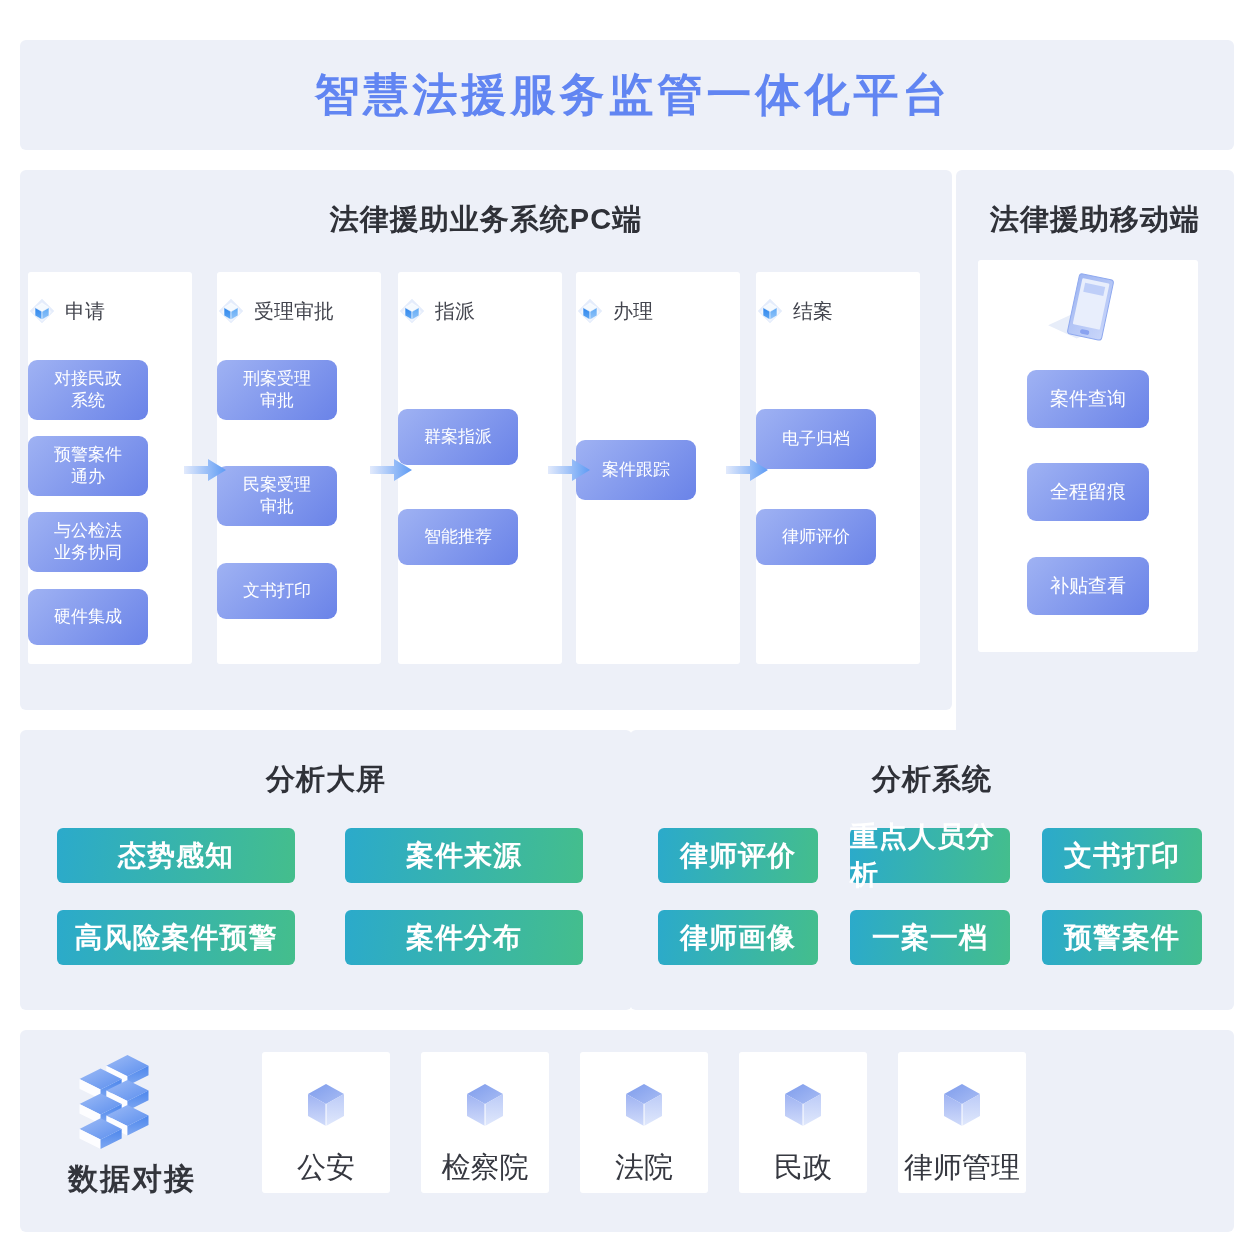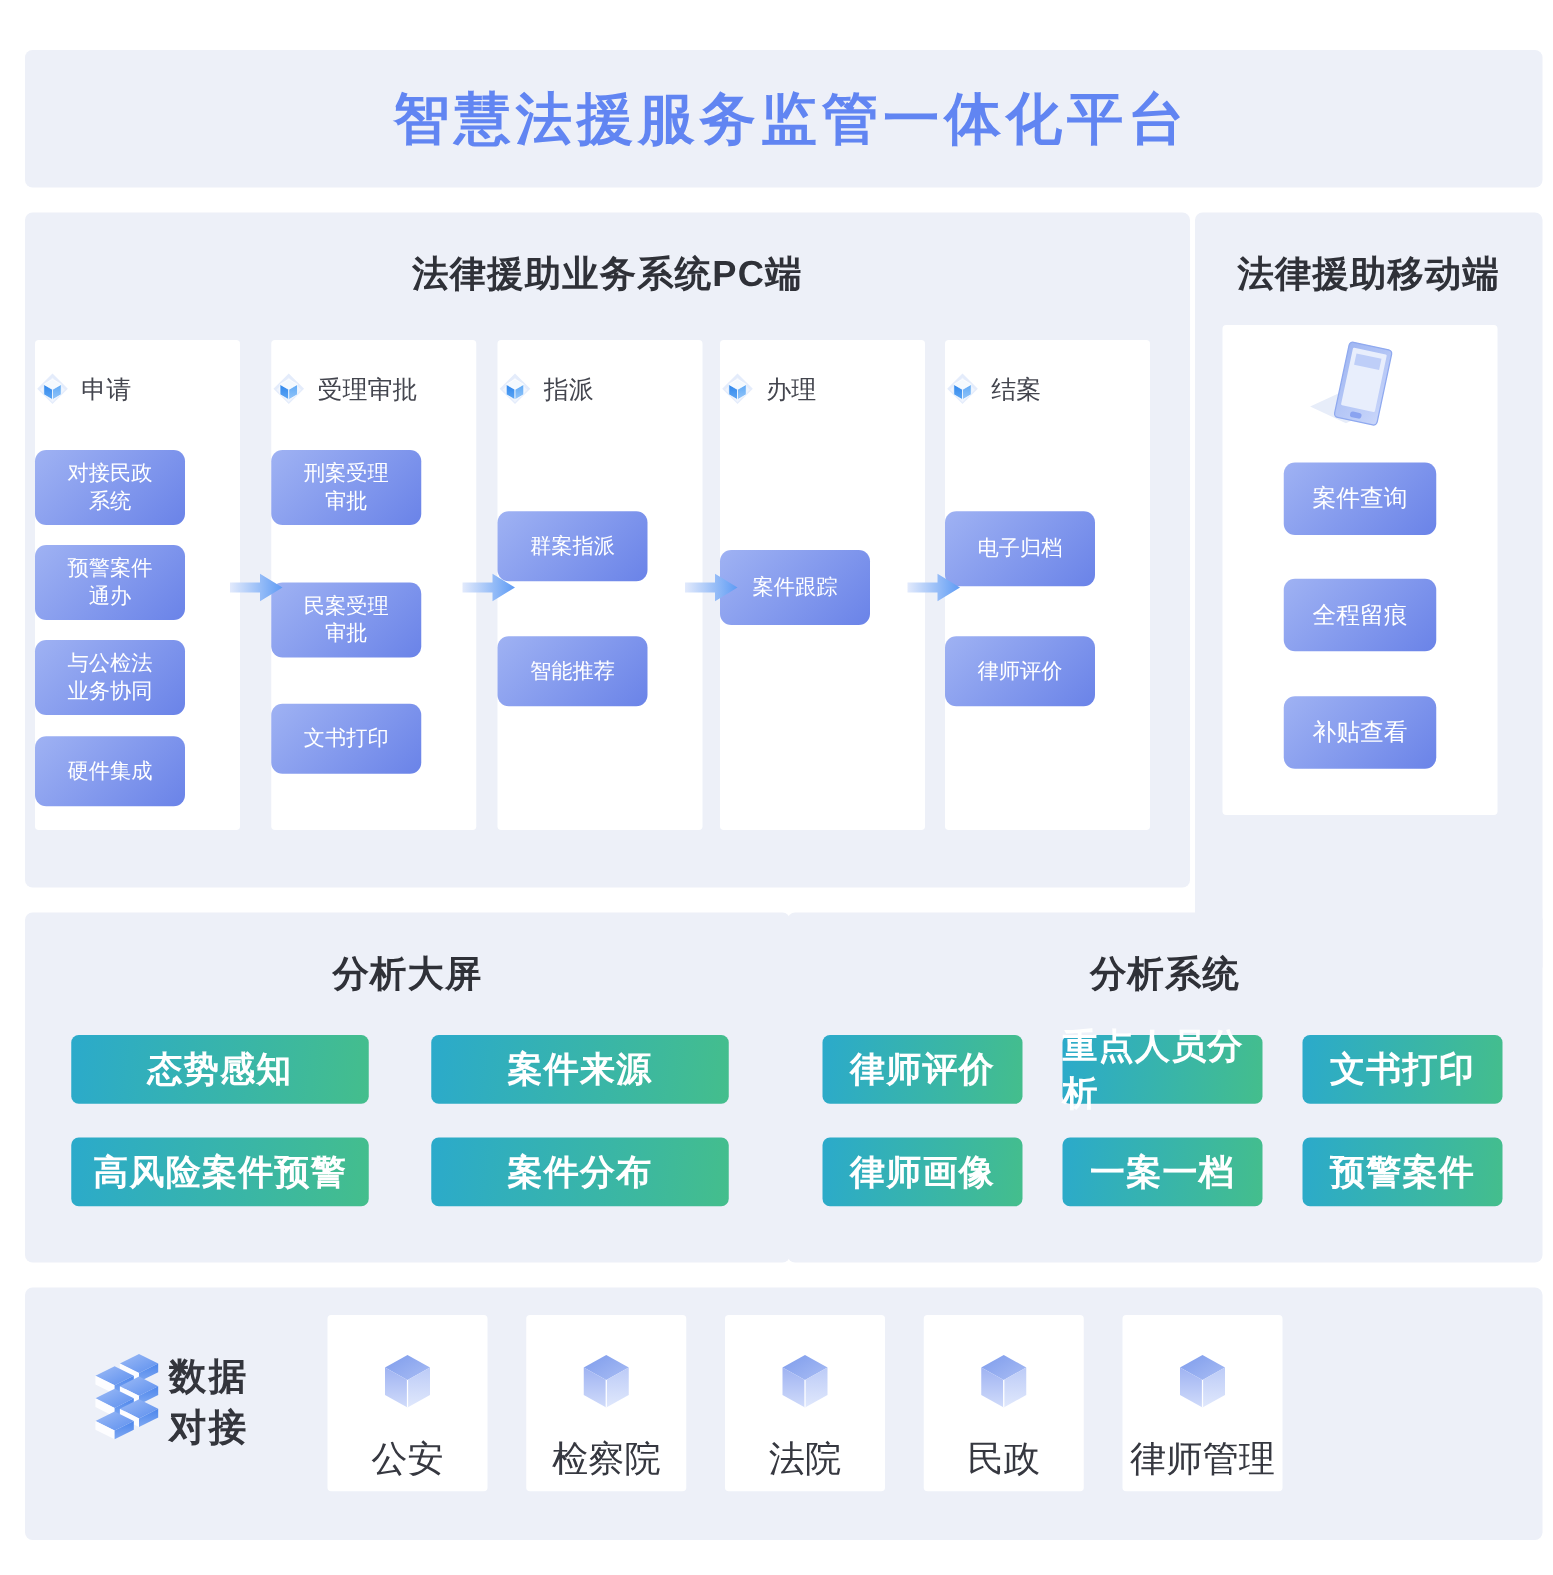--- a/index.html
+++ b/index.html
@@ -42,21 +42,21 @@
   #system-panel{left:630px;top:730px;width:592px;height:280px;}
   .gchip{position:absolute;height:55px;border-radius:6px;color:#fff;font-size:28px;font-weight:600;
     background:linear-gradient(97deg,#2BAACB 0%,#44BE8C 100%);
     display:flex;align-items:center;justify-content:center;letter-spacing:1px;}
   .gs-1{left:37px;top:98px;width:238px}.gs-2{left:325px;top:98px;width:238px}
   .gs-3{left:37px;top:180px;width:238px}.gs-4{left:325px;top:180px;width:238px}
   .sy-1{left:28px;top:98px;width:160px}.sy-2{left:220px;top:98px;width:160px}.sy-3{left:412px;top:98px;width:160px}
   .sy-4{left:28px;top:180px;width:160px}.sy-5{left:220px;top:180px;width:160px}.sy-6{left:412px;top:180px;width:160px}
   
   #data-panel{left:20px;top:1030px;width:1202px;height:202px;}
-  .data-block{position:absolute;left:48px;top:40px;width:160px;display:flex;align-items:center;}
+  .data-block{position:absolute;left:48px;top:25px;width:160px;display:flex;flex-direction:column;}
   .stack-ico{width:92px;height:96px;}
   .data-title{margin-top:8px;font-size:30px;font-weight:600;color:#33353C;letter-spacing:2px;}
   .src-card{position:absolute;top:22px;width:128px;height:141px;background:#fff;border-radius:3px;
     display:flex;flex-direction:column;align-items:center;}
   .src-card .cube{margin-top:30px;width:40px;height:46px;}
   .src-label{margin-top:20px;font-size:29px;color:#363840;}
   .sc-1{left:242px}.sc-2{left:401px}.sc-3{left:560px}.sc-4{left:719px}.sc-5{left:878px}.sc-6{left:1037px}
 </style>
 </head>
 <body>

